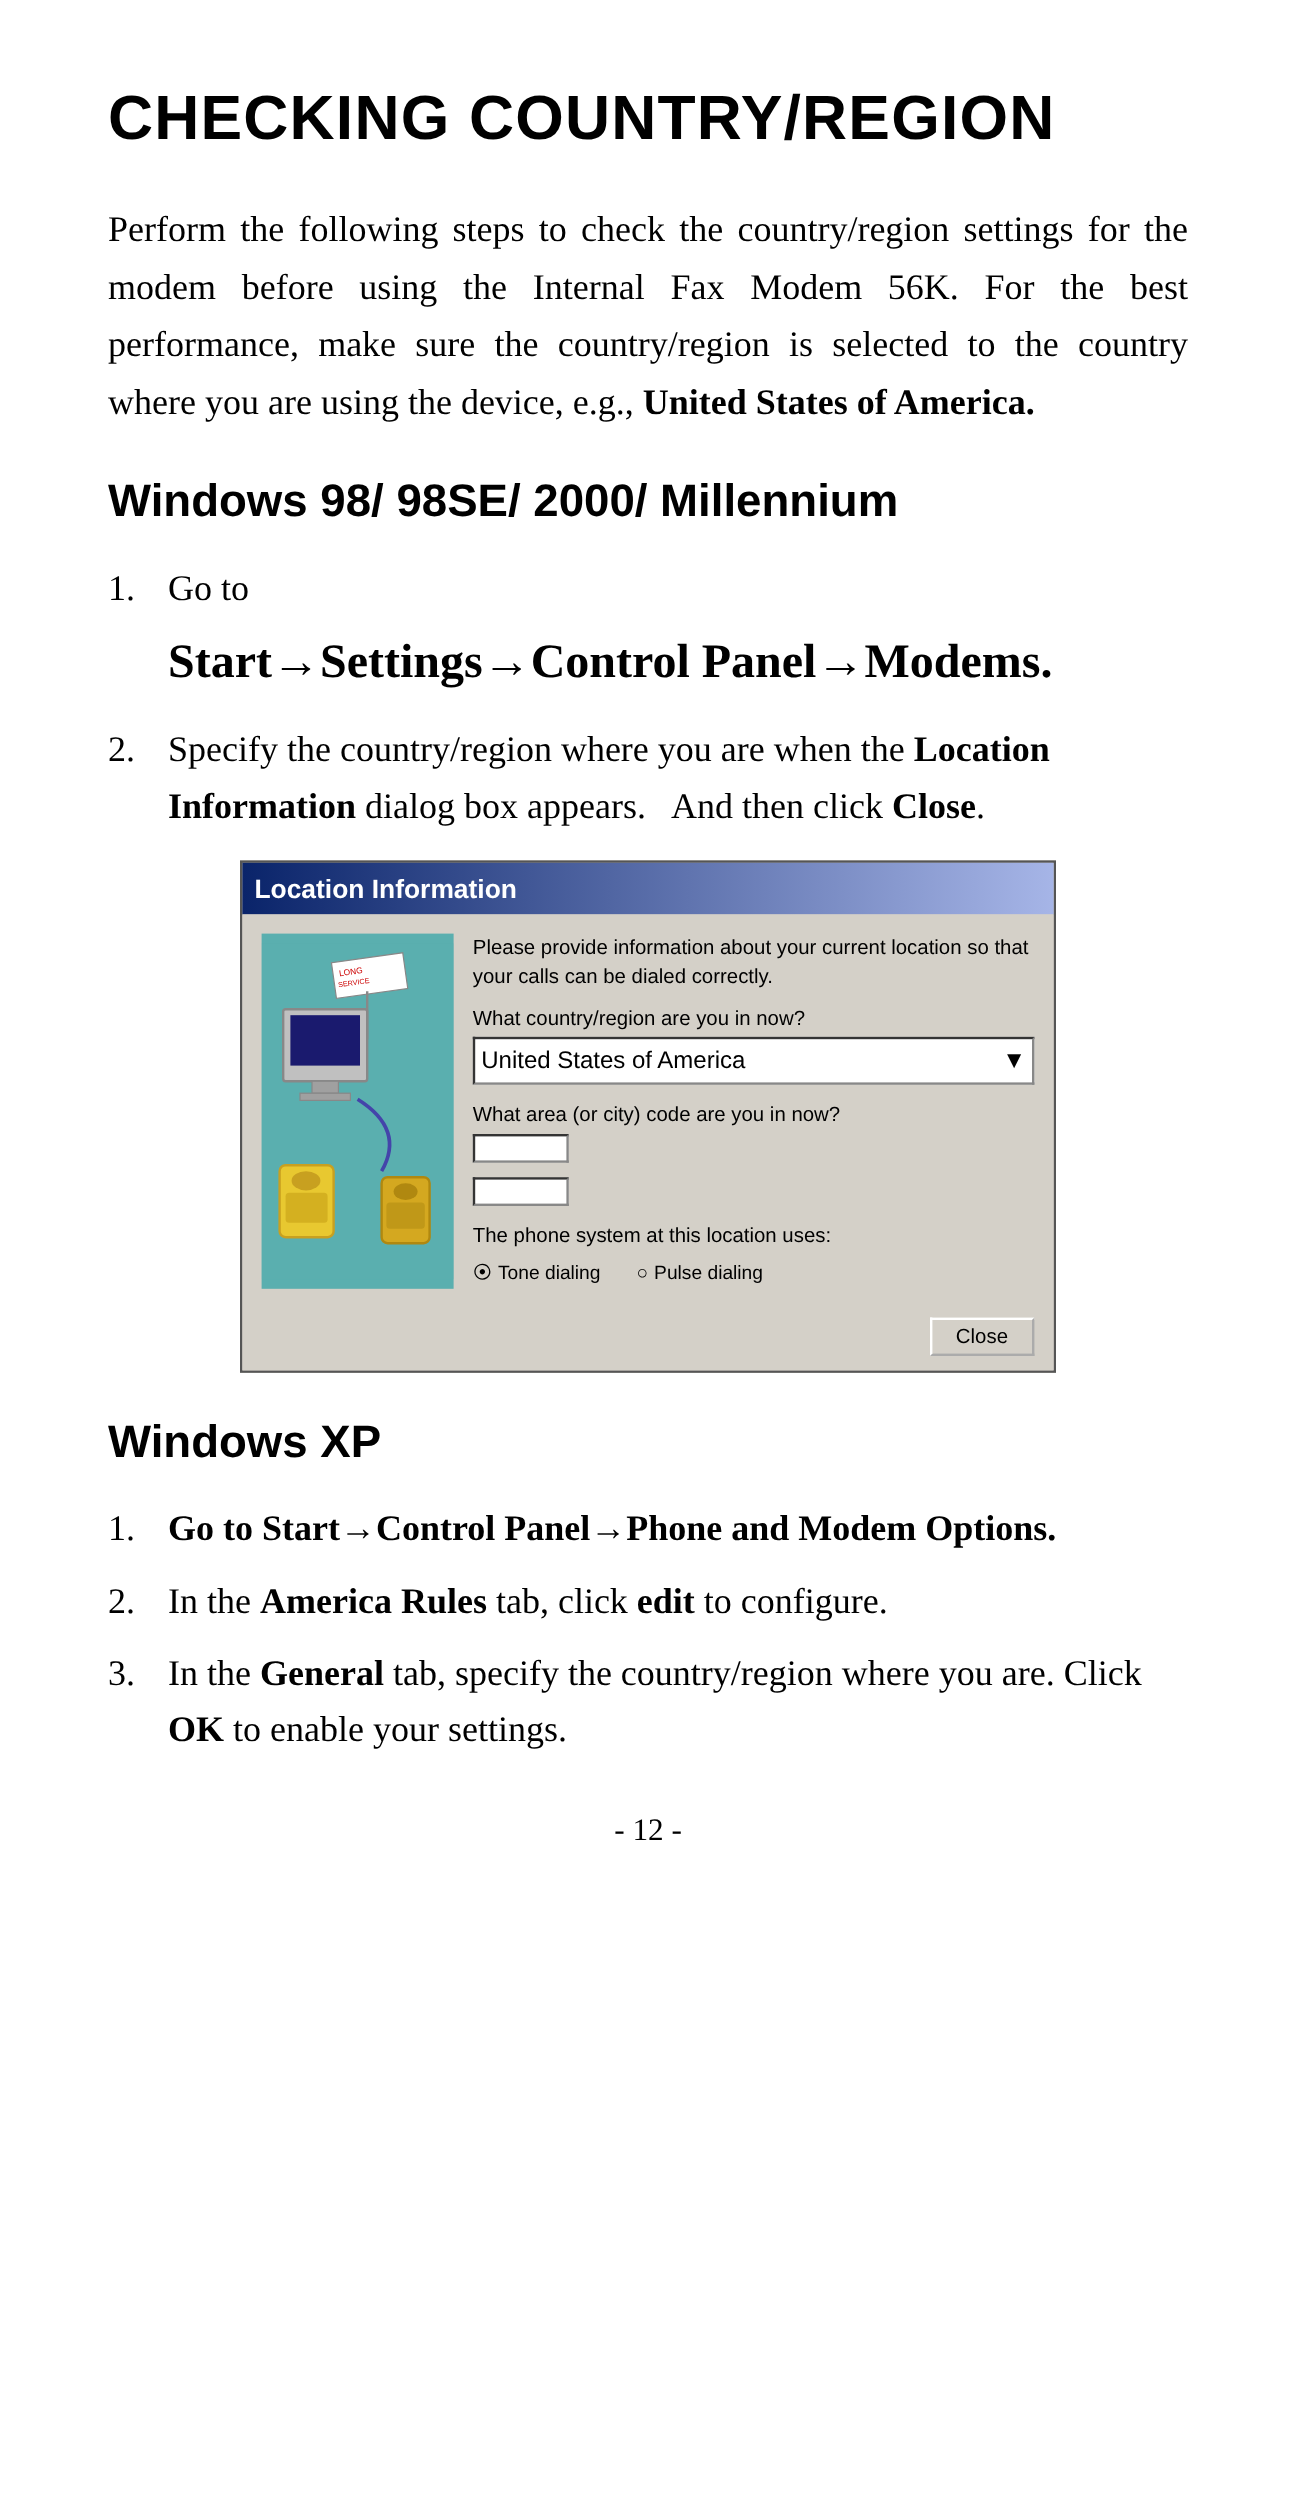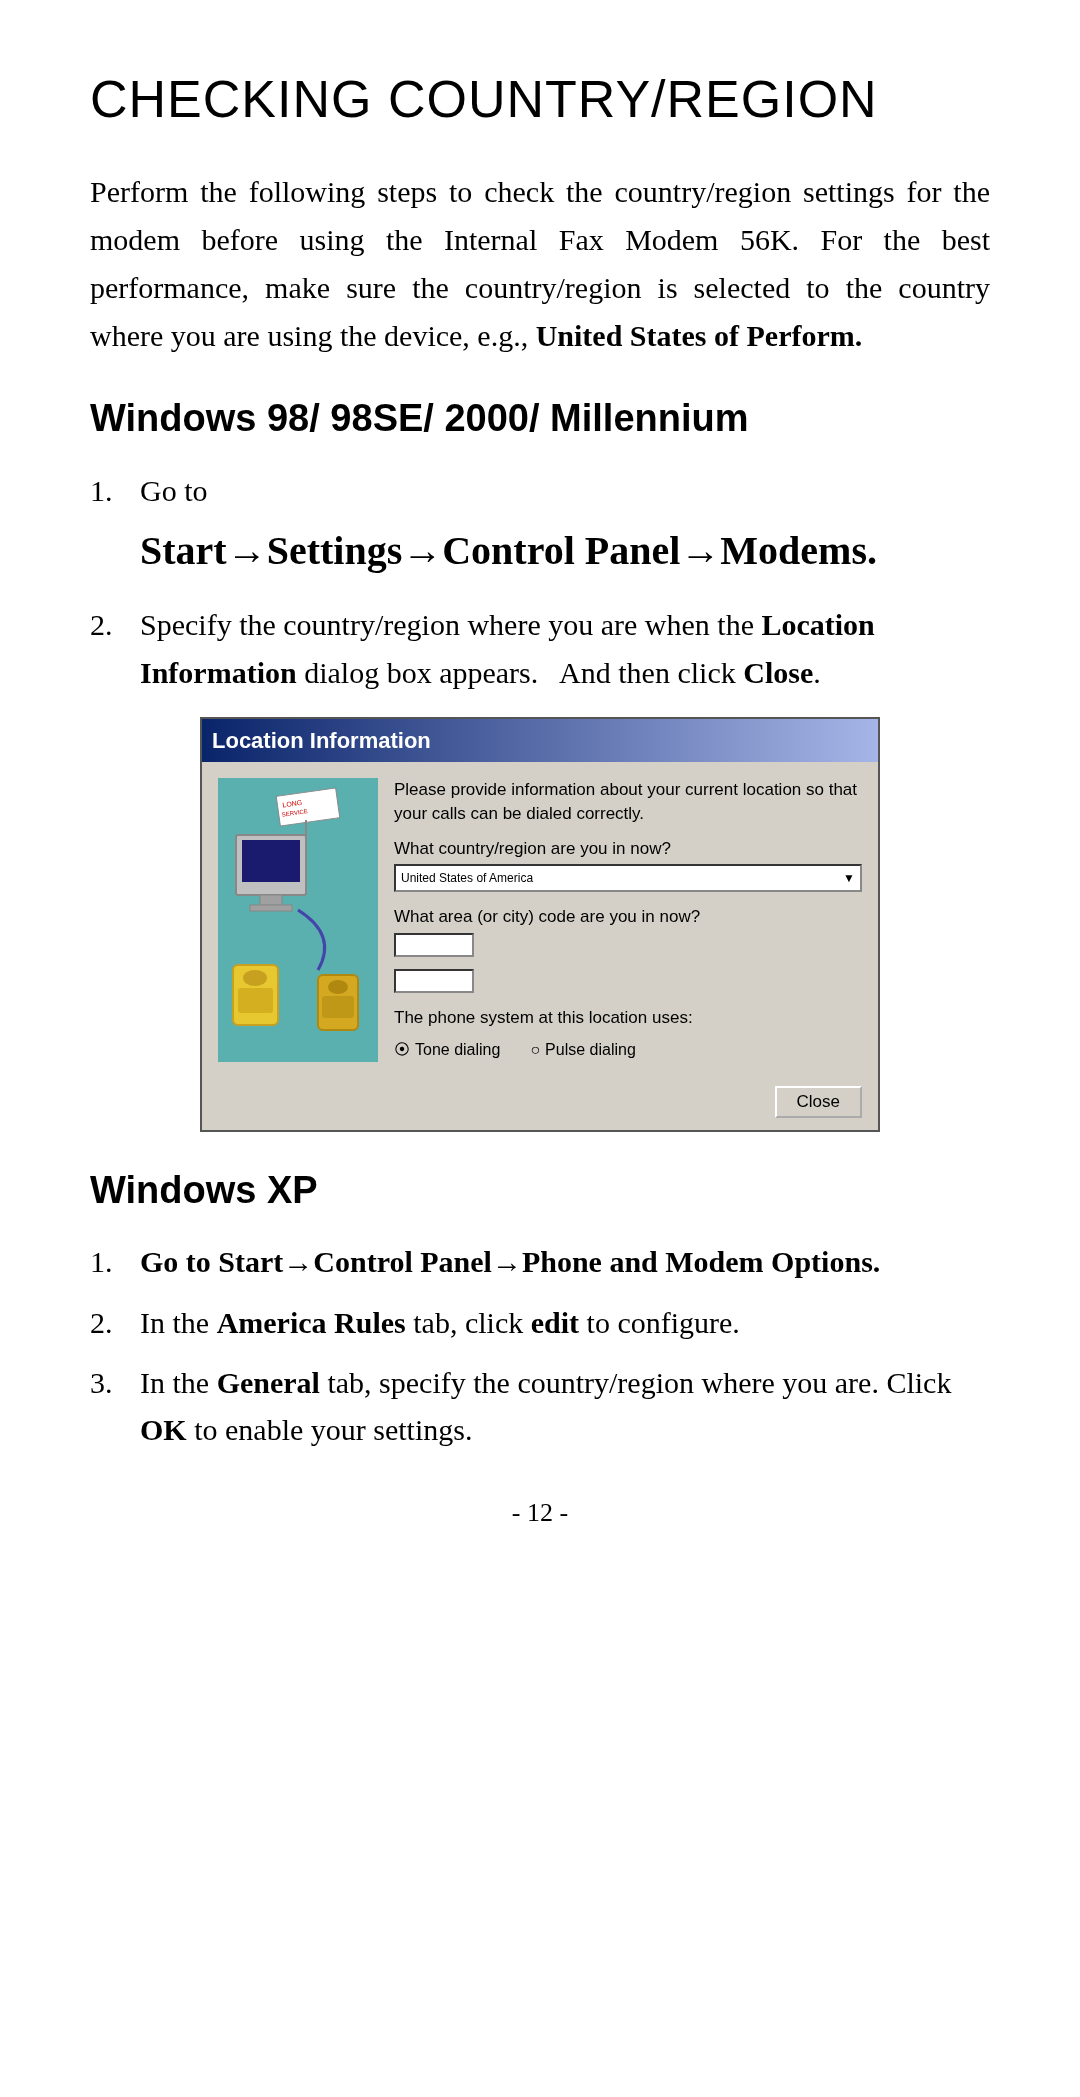--- a/index.html
+++ b/index.html
@@ -14,21 +14,21 @@
       width: 1080px;
       min-height: 2097px;
       padding: 60px 90px 60px 90px;
       color: #000000;
       font-size: 30px;
       line-height: 1.5;
     }
 
     .page-title {
       font-size: 52px;
-      font-weight: normal;
+      font-weight: bold;
       font-family: Arial, sans-serif;
       margin-bottom: 30px;
       letter-spacing: 1px;
     }
 
     .intro-text {
       text-align: justify;
       margin-bottom: 30px;
       font-size: 30px;
       line-height: 1.6;
@@ -127,21 +127,21 @@
 
     .dialog-form label {
       display: block;
       font-size: 17px;
       margin-bottom: 3px;
     }
 
     .dialog-select {
       width: 100%;
       padding: 3px 5px;
-      font-size: 12px;
+      font-size: 20px;
       background: white;
       border: 2px inset #888;
       margin-bottom: 12px;
       display: flex;
       align-items: center;
       justify-content: space-between;
     }
 
     .dialog-input {
       width: 80px;
@@ -203,21 +203,21 @@
       font-size: 30px;
       line-height: 1.55;
     }
   </style>
 </head>
 <body>
 
 <h1 class="page-title">CHECKING COUNTRY/REGION</h1>
 
 <p class="intro-text">
-  <span>Perform the following steps to check the country/region settings for the modem before using the Internal Fax Modem 56K.   For the best performance, make sure the country/region is selected to the country where you are using the device, e.g., </span><strong>United States of Perform.</strong>
+  <span>Perform the following steps to check the country/region settings for the modem before using the Internal Fax Modem 56K.   For the best performance, make sure the country/region is selected to the country where you are using the device, e.g., </span><strong>United States of America.</strong>
 </p>
 
 <h2 class="section-heading">Windows 98/ 98SE/ 2000/ Millennium</h2>
 
 <ol class="numbered-list">
   <li>
     <span class="list-number">1.</span>
     <span class="list-content">
       Go to
       <strong class="nav-path">Start→Settings→Control Panel→Modems.</strong>

